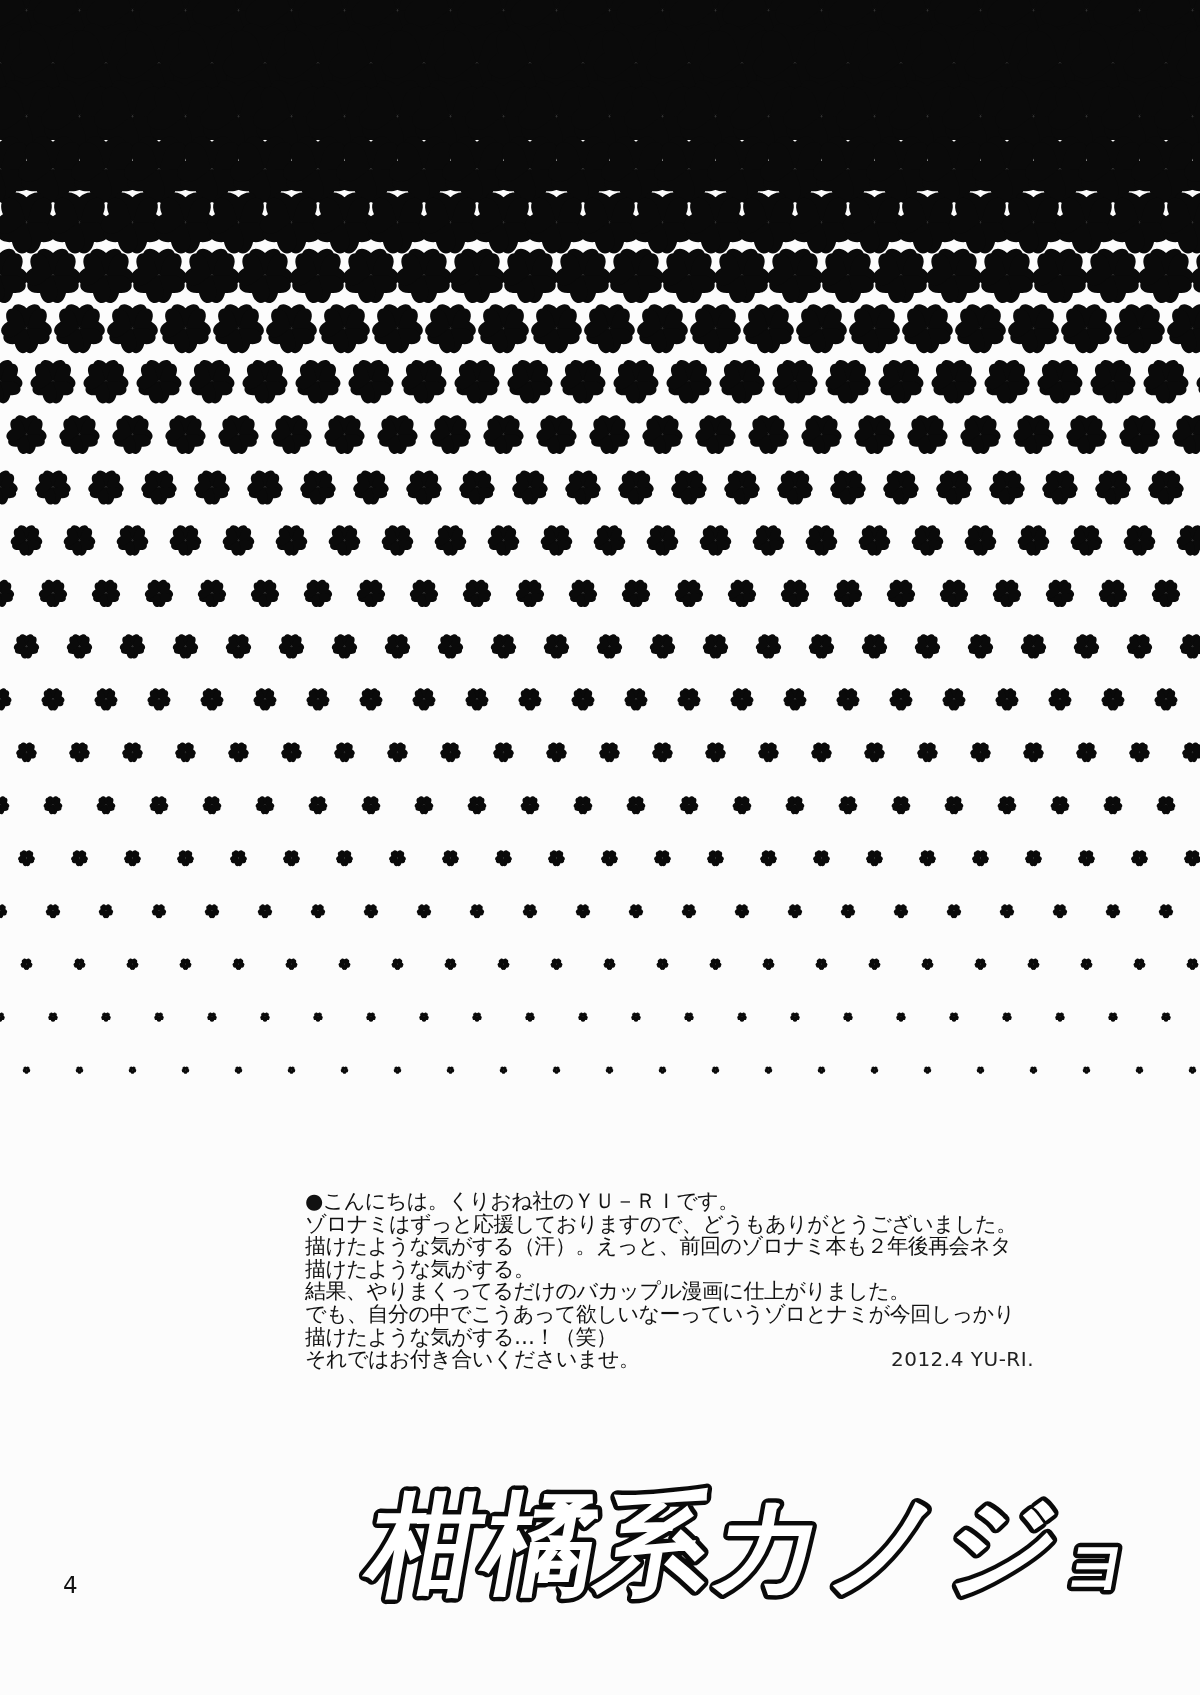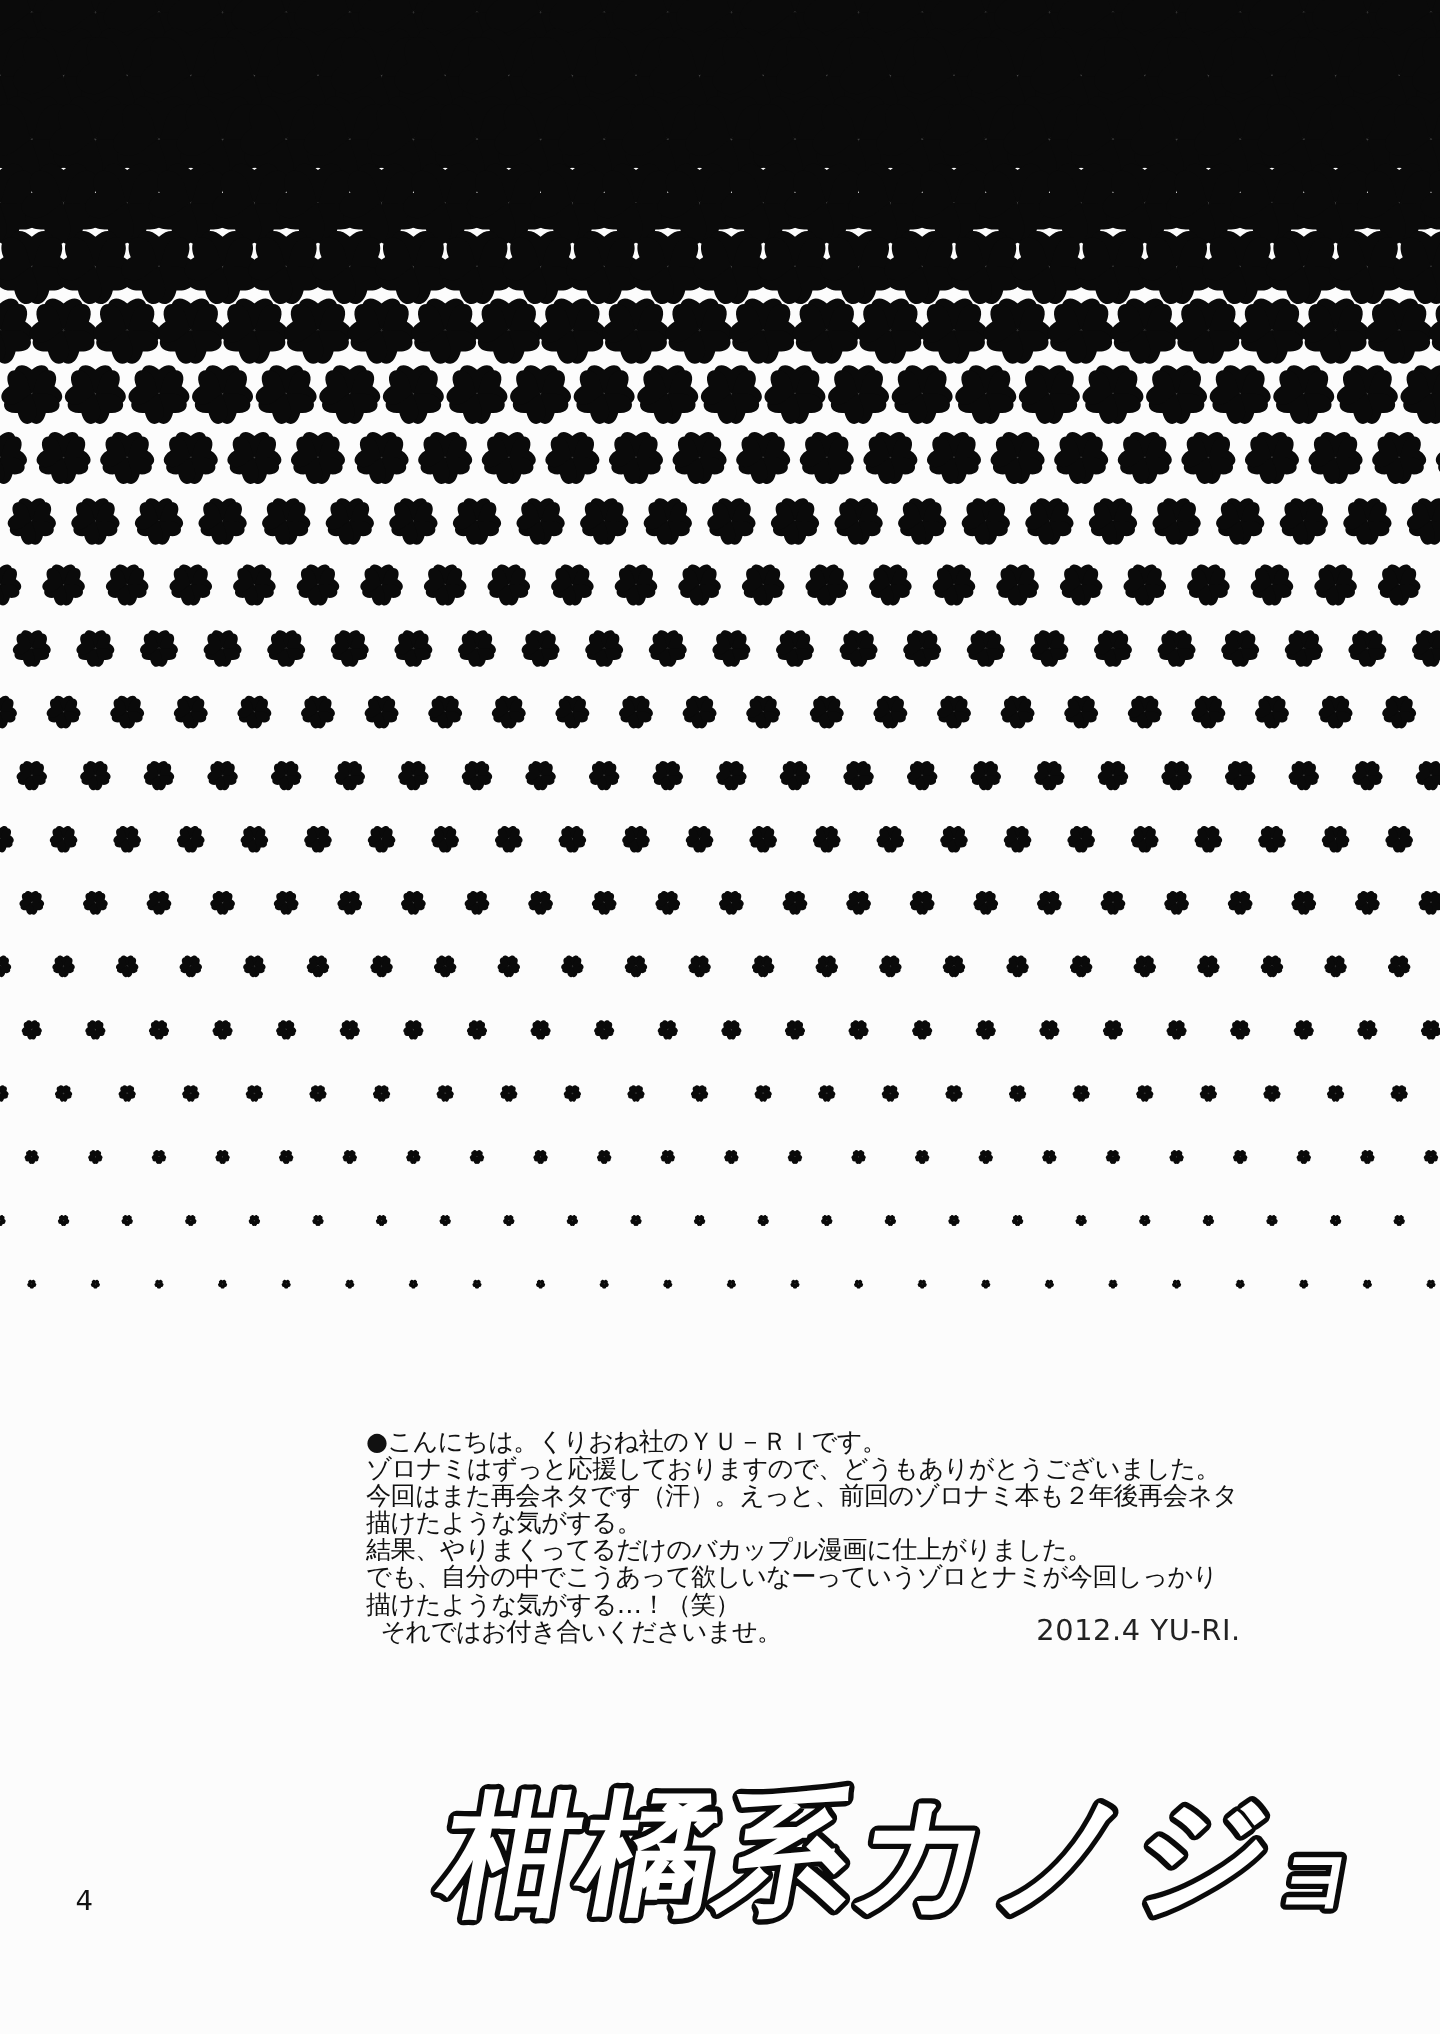--- a/index.html
+++ b/index.html
@@ -23,24 +23,23 @@
     font-size:21px;line-height:22.6px;
     color:#111;
     letter-spacing:-0.5px;
     white-space:nowrap;
   }
   .afterword .line{display:block;}
   .afterword .last-row{
     display:flex;
     justify-content:space-between;
     align-items:baseline;
-    margin-left:12px;
   }
   .signature{
-    font-size:24px;
+    font-size:20px;
     letter-spacing:0.5px;
     color:#222;
     padding-right:6px;
   }
   .title-wrap{
     position:absolute;left:0;top:1455px;width:1200px;height:170px;
   }
   .page-number{
     position:absolute;left:63px;top:1572px;
     font-size:23px;color:#111;
@@ -588,21 +587,21 @@
           <use href="#flw" transform="translate(1139.5,1070) scale(4)" fill="#0a0a0a"></use>
           <use href="#flw" transform="translate(1192.5,1070) scale(4)" fill="#0a0a0a"></use>
           <use href="#flw" transform="translate(1245.5,1070) scale(4)" fill="#0a0a0a"></use>
         </g>
     </svg>
   </div>
 
   <div class="afterword">
     <span class="line">●こんにちは。くりおね社のＹＵ－ＲＩです。</span>
     <span class="line">ゾロナミはずっと応援しておりますので、どうもありがとうございました。</span>
-    <span class="line">今回はまた再会ネタです（汗）。えっと、前回のゾロナミ本も２年後再会ネタ</span>
+    <span class="line">描けたような気がする（汗）。えっと、前回のゾロナミ本も２年後再会ネタ</span>
     <span class="line">描けたような気がする。</span>
     <span class="line">結果、やりまくってるだけのバカップル漫画に仕上がりました。</span>
     <span class="line">でも、自分の中でこうあって欲しいなーっていうゾロとナミが今回しっかり</span>
     <span class="line">描けたような気がする…！（笑）</span>
     <span class="last-row">
       <span>それではお付き合いくださいませ。</span>
       <span class="signature">2012.4 YU-RI.</span>
     </span>
   </div>
 

